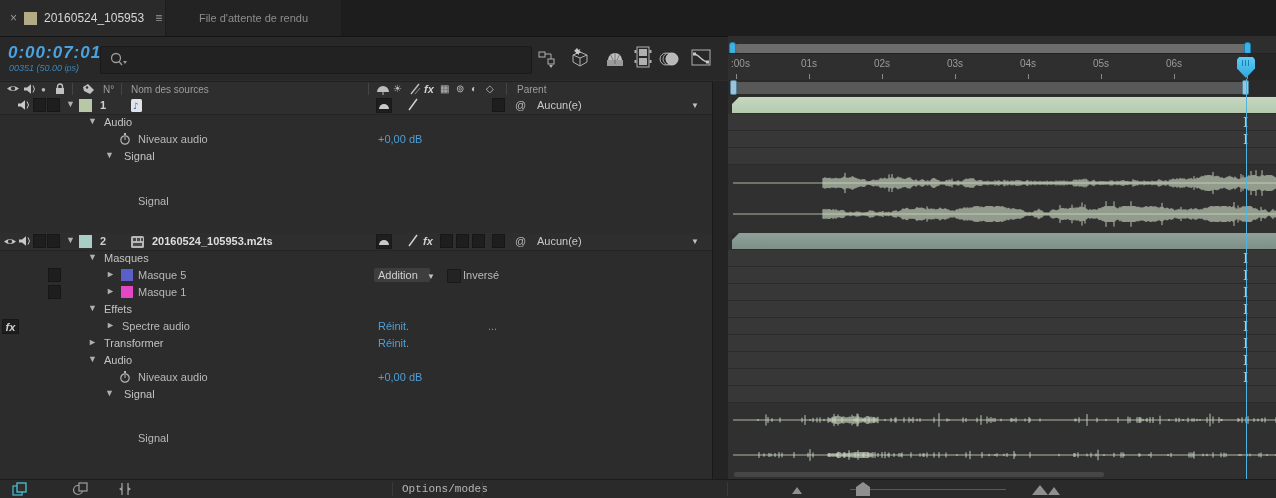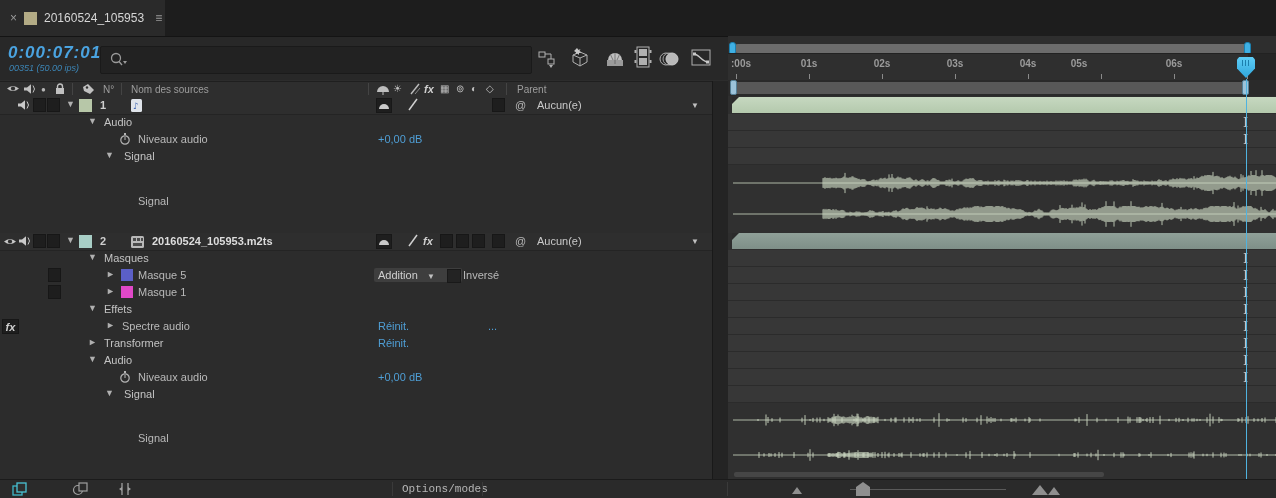--- a/index.html
+++ b/index.html
@@ -39,30 +39,30 @@
   .idx{position:absolute;top:2px;color:#cfcfcf;font-weight:bold;}
   .namecell-sel{position:absolute;left:147px;top:1px;width:223px;height:15px;background:#747474;color:#ffffff;font-weight:bold;padding:1px 0 0 5px;box-sizing:border-box;text-shadow:0 1px 1px #333;cursor:pointer;}
   .name-plain{position:absolute;left:152px;top:2px;color:#dddddd;font-weight:bold;cursor:pointer;}
   .swatch{position:absolute;top:2px;width:13px;height:13px;cursor:pointer;}
   .switchbox{position:absolute;top:1px;width:16px;height:15px;background:#1e1e1e;border:1px solid #181818;box-sizing:border-box;cursor:pointer;display:flex;align-items:center;justify-content:center;}
   .slash{position:absolute;top:1px;color:#c9c9c9;font-size:12px;cursor:pointer;}
   .fxtxt{font-style:italic;font-weight:bold;color:#cfcfcf;font-size:11px;}
   .pickwhip{position:absolute;top:2px;color:#b5b5b5;font-size:11px;cursor:pointer;}
   .parentsel{position:absolute;top:1px;color:#c9c9c9;cursor:pointer;}
   .ddtri{position:absolute;top:4px;font-size:8px;color:#c0c0c0;}
-  .modesel{position:absolute;left:374px;top:1px;width:88px;height:14px;background:#3e3e3e;border-radius:2px;color:#cfcfcf;padding:1px 0 0 4px;box-sizing:border-box;overflow:hidden;white-space:nowrap;cursor:pointer;}
+  .modesel{position:absolute;left:374px;top:1px;width:56px;height:14px;background:#3e3e3e;border-radius:2px;color:#cfcfcf;padding:1px 0 0 4px;box-sizing:border-box;overflow:hidden;white-space:nowrap;cursor:pointer;}
   .chk{position:absolute;left:447px;top:2px;width:12px;height:12px;background:#232323;border:1px solid #191919;cursor:pointer;}
   .fxbadge{position:absolute;left:2px;width:17px;height:15px;top:1px;background:#1e1e1e;border:1px solid #171717;box-sizing:border-box;display:flex;align-items:center;justify-content:center;cursor:pointer;}
 
   
   .gutter{position:absolute;left:712px;top:81px;width:16px;height:398px;background:#242424;border-left:1px solid #191919;border-right:1px solid #191919;}
   .tl{position:absolute;left:728px;top:36px;width:548px;height:443px;background:#2e2e2e;}
   .navbar{position:absolute;left:6px;top:8px;width:513px;height:9px;background:#6c6c6c;border-radius:4px;}
   .navhandle{position:absolute;top:6px;width:7px;height:13px;background:#3fb0e4;border:1px solid #1b7fae;border-radius:3px;box-sizing:border-box;cursor:ew-resize;}
-  .ruler{position:absolute;left:0;top:17px;width:548px;height:26px;background:#2f2f2f;border-top:1px solid #222;border-bottom:1px solid #222;cursor:pointer;font-weight:bold;}
+  .ruler{position:absolute;left:0;top:17px;width:548px;height:26px;background:#2f2f2f;border-top:1px solid #222;border-bottom:1px solid #222;cursor:pointer;}
   .ruler-dark{position:absolute;left:520px;top:0;width:28px;height:26px;background:#262626;}
   .ticklabel{position:absolute;top:4px;font-size:10px;color:#9b9b9b;}
   .tickmark{position:absolute;bottom:1px;width:1px;height:5px;background:#8a8a8a;}
   .workarea{position:absolute;left:0;top:44px;width:548px;height:16px;background:#2a2a2a;}
   .wabar{position:absolute;left:6px;top:2px;width:513px;height:12px;background:#585858;}
   .wahandle{position:absolute;top:0px;width:7px;height:15px;background:#9cc3da;border:1px solid #547f96;border-radius:2px;box-sizing:border-box;cursor:ew-resize;}
   .layerbar{position:absolute;left:4px;width:544px;height:16px;cursor:pointer;}
   .fold{position:absolute;left:0;top:0;width:0;height:0;border-top:7px solid #2b2b2b;border-right:7px solid transparent;}
   .strip{position:absolute;left:0;width:548px;height:17px;background:#373737;border-bottom:1px solid #2b2b2b;box-sizing:border-box;}
   .wavezone{position:absolute;left:0;width:548px;background:#303030;}
@@ -90,20 +90,23 @@
 
 <div id="app">
 
   <div class="tabbar">
     <div class="tab-active">
       <span class="tab-close">×</span>
       <span class="tab-swatch"></span>
       <span class="tab-title">20160524_105953</span>
       <span class="tab-menu">≡</span>
     </div>
+    <div class="tab-inactive">
+      <span>File d'attente de rendu</span>
+    </div>
   </div>
 
   <div class="toolbar">
     <div class="timecode">0:00:07:01</div>
     <div class="frameinfo">00351 (50.00 ips)</div>
     <div class="searchbox">
       <span class="searchicon">
         <svg width="18" height="16">
             <circle cx="7" cy="6" r="4.5" fill="none" stroke="#9a9a9a" stroke-width="1.3"></circle>
             <line x1="10" y1="9.5" x2="13" y2="13" stroke="#9a9a9a" stroke-width="1.3"></line>
@@ -393,21 +396,21 @@
     <span class="ticklabel" style="left: 3px;">:00s</span>
         <span class="tickmark" style="left: 8px;"></span>
         <span class="ticklabel" style="left: 81px; transform: translateX(-50%);">01s</span>
         <span class="tickmark" style="left: 81px;"></span>
         <span class="ticklabel" style="left: 154px; transform: translateX(-50%);">02s</span>
         <span class="tickmark" style="left: 154px;"></span>
         <span class="ticklabel" style="left: 227px; transform: translateX(-50%);">03s</span>
         <span class="tickmark" style="left: 227px;"></span>
         <span class="ticklabel" style="left: 300px; transform: translateX(-50%);">04s</span>
         <span class="tickmark" style="left: 300px;"></span>
-        <span class="ticklabel" style="left: 351px; transform: translateX(-50%);">05s</span>
+        <span class="ticklabel" style="left: 373px; transform: translateX(-50%);">05s</span>
         <span class="tickmark" style="left: 373px;"></span>
         <span class="ticklabel" style="left: 446px; transform: translateX(-50%);">06s</span>
         <span class="tickmark" style="left: 446px;"></span>
         <span class="ticklabel" style="left: 519px; transform: translateX(-50%);">07s</span>
         <span class="tickmark" style="left: 519px;"></span>
       </div>
 
     <div class="workarea">
       <div class="wabar"></div>
       <div class="wahandle" style="left:2px"></div>

